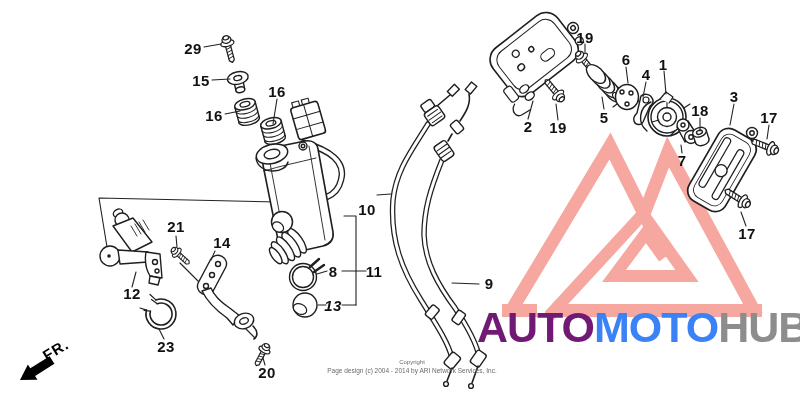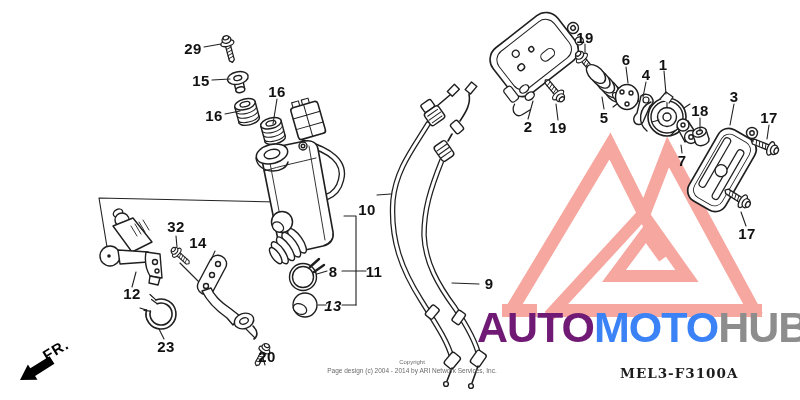--- a/index.html
+++ b/index.html
@@ -316,39 +316,38 @@
 
   <g>
     <polygon points="49.6,356.2 30.3,368.3 27.9,364.5 20,380 37.5,379.7 35.1,375.9 54.4,363.8" fill="#000" stroke="none"></polygon>
   </g>
 </svg>
 
 <div class="wm-text">
   <span style="color: #701a75;">AUTO</span><span style="color: #3b82f6;">MOTO</span><span style="color: rgb(141, 141, 141);">HUB</span>
 </div>
 
-<div class="mel-code">MEL3-F3100A</div>
 
 <div class="copyright">
   <div class="l1">Copyright</div>
   <div class="l2">Page design (c) 2004 - 2014 by ARI Network Services, Inc.</div>
 </div>
 
 <div class="fr-label">FR.</div>
 
 <div>
       <div class="callout" style="left: 193px; top: 48px;">29</div>
       <div class="callout" style="left: 201px; top: 80px;">15</div>
       <div class="callout" style="left: 214px; top: 115px;">16</div>
       <div class="callout" style="left: 277px; top: 91px;">16</div>
-      <div class="callout" style="left: 176px; top: 226px;">32</div>
-      <div class="callout" style="left: 198px; top: 242px;">14</div>
+      <div class="callout" style="left: 176px; top: 226px;">21</div>
+      <div class="callout" style="left: 222px; top: 242px;">14</div>
       <div class="callout" style="left: 132px; top: 293px;">12</div>
       <div class="callout" style="left: 166px; top: 346px;">23</div>
-      <div class="callout" style="left: 267px; top: 356px;">20</div>
+      <div class="callout" style="left: 267px; top: 372px;">20</div>
       <div class="callout" style="left: 367px; top: 209px;">10</div>
       <div class="callout" style="left: 489px; top: 283px;">9</div>
       <div class="callout" style="left: 333px; top: 271px;">8</div>
       <div class="callout" style="left: 374px; top: 271px;">11</div>
       <div class="callout" style="left: 333px; top: 305px; font-style: italic;">13</div>
       <div class="callout" style="left: 528px; top: 126px;">2</div>
       <div class="callout" style="left: 585px; top: 37px;">19</div>
       <div class="callout" style="left: 558px; top: 127px;">19</div>
       <div class="callout" style="left: 604px; top: 117px;">5</div>
       <div class="callout" style="left: 626px; top: 59px;">6</div>

